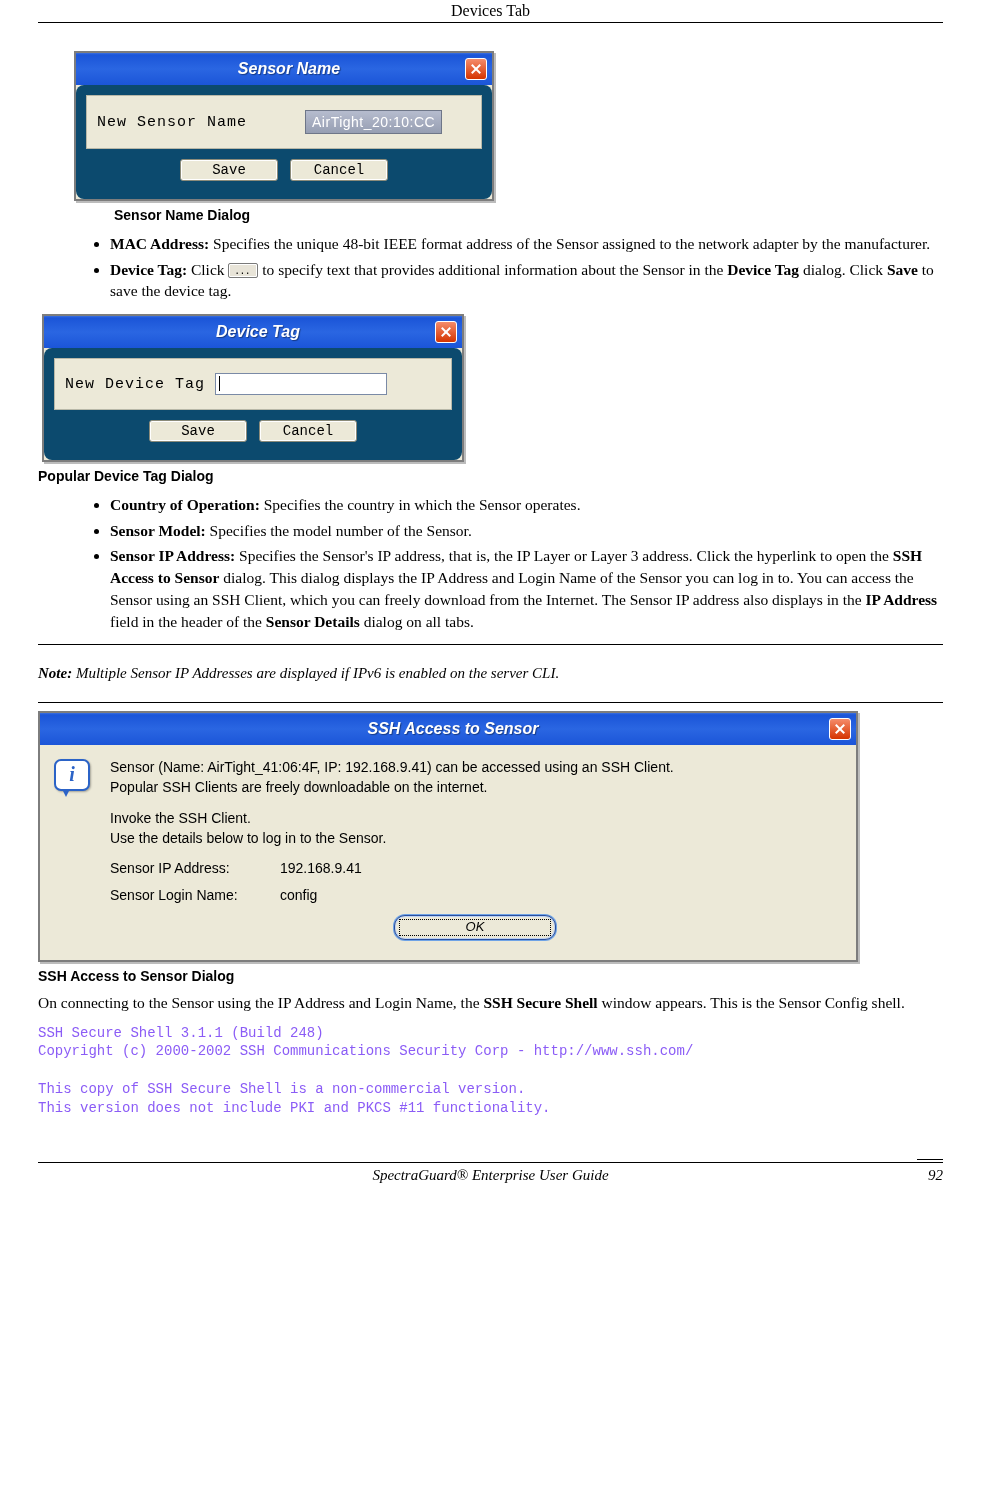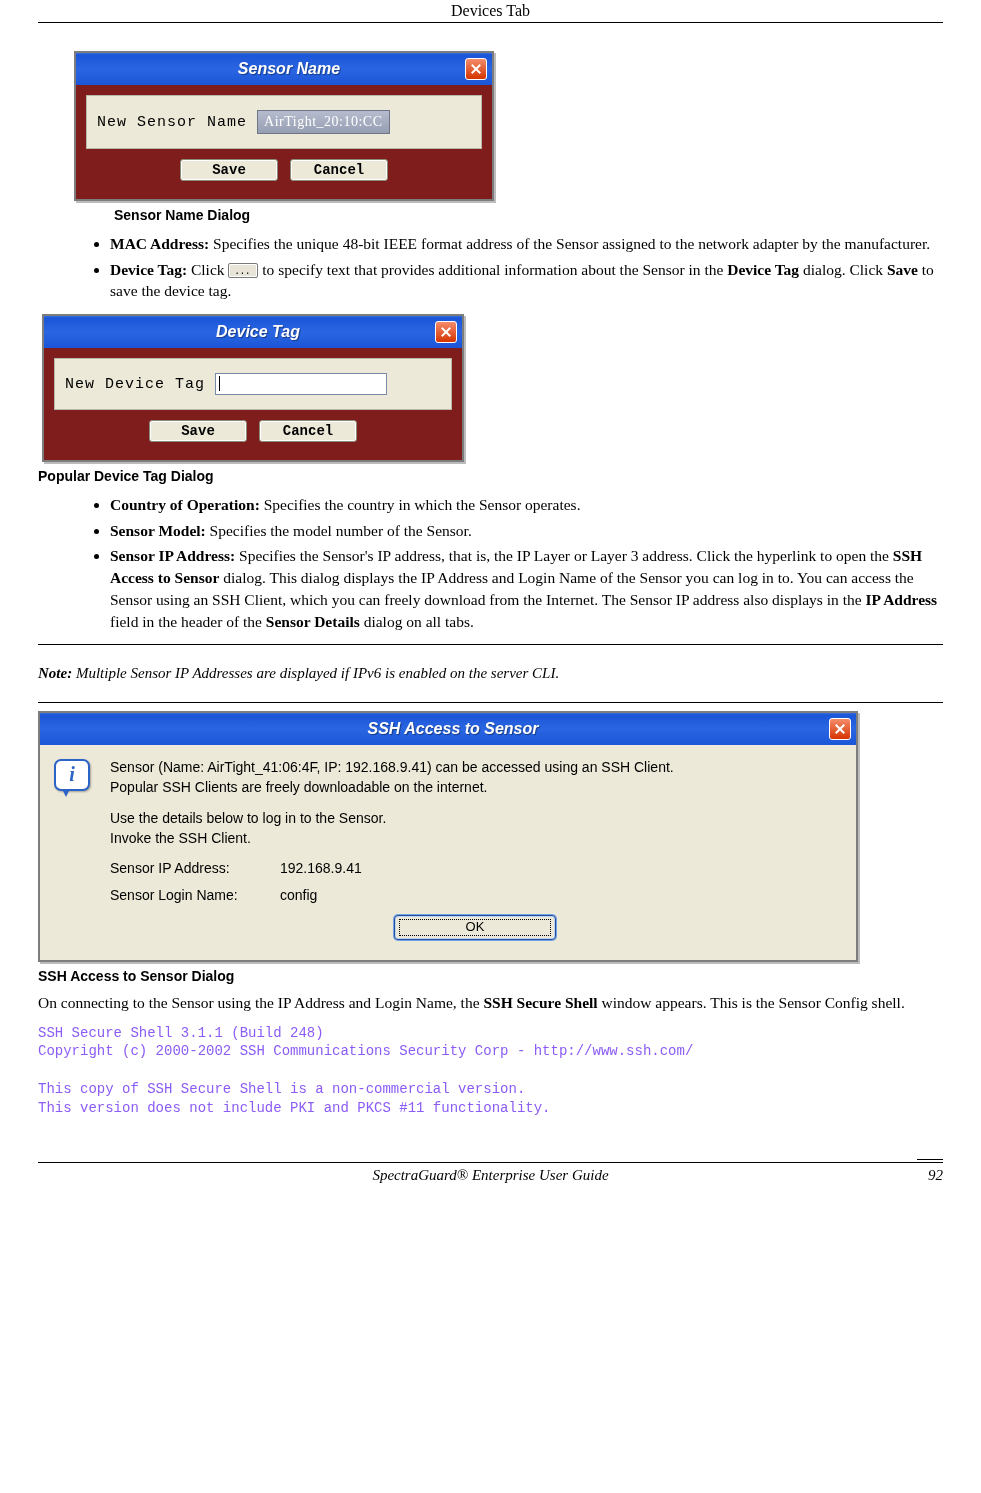--- a/index.html
+++ b/index.html
@@ -67,50 +67,51 @@
     left: 4px;
     top: 9px;
     width: 12px;
     height: 2px;
     background: #fff;
   }
   .xp-close::before { transform: rotate(45deg); }
   .xp-close::after  { transform: rotate(-45deg); }
 
   .dlg-body {
-    background: #7f1d1d;
+    background: #0c4a6e;
     padding: 10px;
+    border-radius: 8px;
   }
   .inner-panel {
     border: 1px solid #b8b8a8;
     background: #ece9d8;
     padding: 14px 10px;
     display: flex;
     align-items: center;
     gap: 10px;
     font-family: "Courier New", monospace;
   }
   .inner-panel .label {
     font-size: 15px;
     letter-spacing: 1px;
     color: #000;
   }
   .value-box {
     background: linear-gradient(to bottom, #b6bcce, #969eb2);
     border: 1px solid #6e7688;
     color: #fff;
-    font-family: Liberation Serif, serif;
+    font-family: Liberation Sans, sans-serif;
     font-size: 14px;
     padding: 3px 6px;
     letter-spacing: 0.5px;
+    margin-left: 48px;
   }
   .btn-row {
     text-align: center;
     padding: 10px 0 8px 0;
-    font-weight: bold;
   }
   .xp-btn {
     display: inline-block;
     min-width: 68px;
     padding: 2px 14px;
     font-family: "Courier New", monospace;
     font-size: 14px;
     background: #ece9d8;
     border: 1px solid #8b8b7a;
     border-radius: 3px;
@@ -251,23 +252,24 @@
     padding: 10px 0 4px 0;
   }
   .ok-btn {
     display: inline-block;
     width: 160px;
     padding: 2px 0;
     font-family: Tahoma, sans-serif;
     font-size: 13px;
     background: #ece9d8;
     border: 1px solid #2b4e9b;
-    border-radius: 4px;
+    border-radius: 11px;
     box-shadow: inset 0 0 0 1px #bcd2f5, 0 0 0 1px #6fa3e6;
     position: relative;
+    font-style: italic;
   }
   .ok-btn .focus {
     position: absolute;
     left: 4px; right: 4px; top: 3px; bottom: 3px;
     border: 1px dotted #000;
   }
   .caption-ssh { margin: 6px 0 8px 0; }
 
   .body-para {
     font-size: 15.5px;
@@ -386,22 +388,22 @@
     </div>
     <div class="ssh-body">
       <div class="info-icon">
         <div class="bubble">
             <span class="i">i</span>
           </div>
       </div>
       <div>Sensor (Name: AirTight_41:06:4F, IP: 192.168.9.41) can be accessed using an SSH Client.</div>
       <div>Popular SSH Clients are freely downloadable on the internet.</div>
       <div style="height:10px"></div>
+      <div>Invoke the SSH Client.</div>
       <div>Use the details below to log in to the Sensor.</div>
-      <div>Invoke the SSH Client.</div>
       <div class="ssh-kv">
         <span class="k">Sensor IP Address:</span>
         <span>192.168.9.41</span>
       </div>
       <div class="ssh-kv" style="margin-top:6px">
         <span class="k">Sensor Login Name:</span>
         <span>config</span>
       </div>
       <div class="ssh-ok-row">
         <span class="ok-btn">

